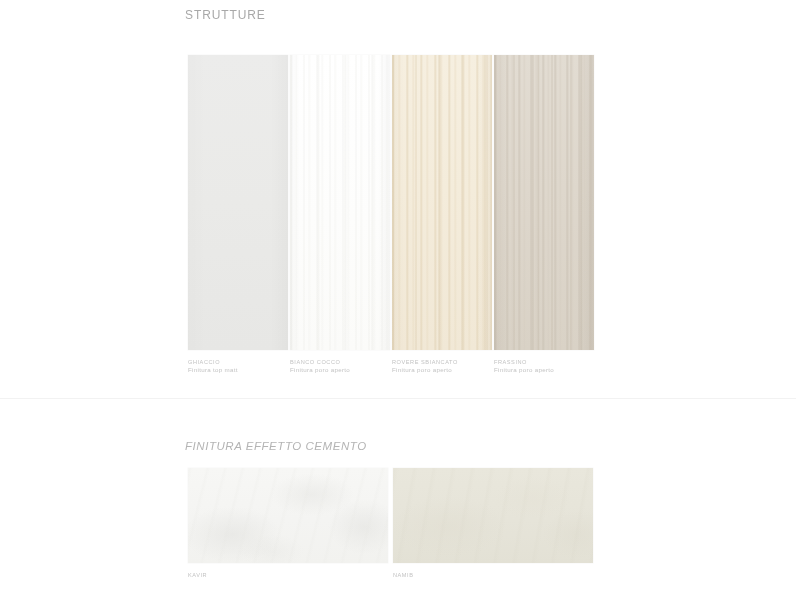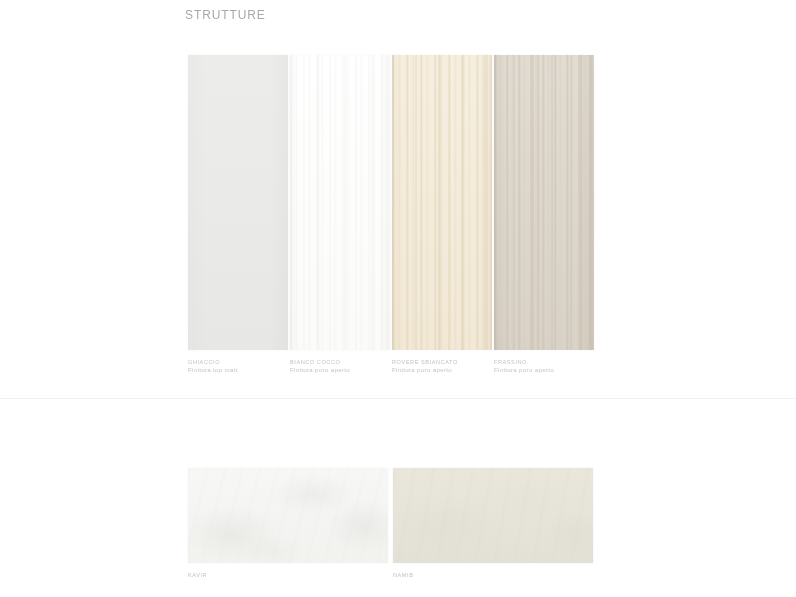--- a/index.html
+++ b/index.html
@@ -295,20 +295,21 @@
         <span class="cap-name">FRASSINO</span>
         <span class="cap-finish">Finitura poro aperto</span>
       </div>
     </div>
 
   </div>
 
   <div class="divider" id="divider-mid"></div>
 
 
+  <div class="section-sub" id="sub-frontali">FINITURA EFFETTO CEMENTO</div>
 
   <div class="swatch-row" id="row-frontali">
 
     <div class="swatch-cell">
       <div class="swatch wide surf-kavir">
         <div class="grain"></div>
       </div>
       <div class="caption">
         <span class="cap-name">KAVIR</span>
       </div>

